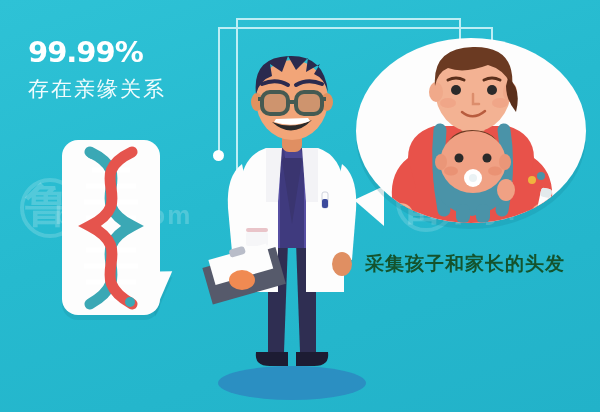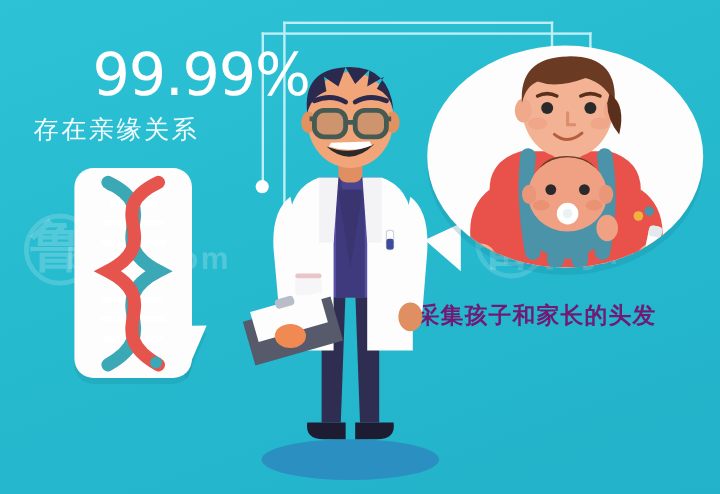--- a/index.html
+++ b/index.html
@@ -9,32 +9,32 @@
     background:#27bcd2;
   }
   #stage{position:relative;width:600px;height:412px;overflow:hidden;background:#27bcd2;}
 
   .bg{position:absolute;inset:0;
       background:linear-gradient(160deg,#2ec2d6 0%,#26bacf 45%,#22b2c9 100%);}
 
   
   .headline{position:absolute;left:28px;top:38px;width:230px;}
   .pct{
-    font-size:49px;font-weight:normal;color:#ffffff;letter-spacing:-1px;
-    line-height:1;font-family:"DejaVu Sans","Liberation Sans",sans-serif;text-align:right;
+    font-size:29px;font-weight:bold;color:#ffffff;letter-spacing:-1px;
+    line-height:1;font-family:"DejaVu Sans","Liberation Sans",sans-serif;
   }
   .sub{
     margin-top:10px;font-size:21px;font-weight:normal;color:#f2fcfd;
     letter-spacing:2px;line-height:1.1;
   }
 
   
   .caption{
-    position:absolute;left:347px;top:250px;width:215px;
-    font-size:19px;font-weight:bold;color:#701a75;letter-spacing:1px;
+    position:absolute;left:365px;top:250px;width:215px;
+    font-size:19px;font-weight:bold;color:#14532d;letter-spacing:1px;
     line-height:1.45;
   }
 
   
   .conn{position:absolute;border-color:#bdeef5;border-style:solid;border-width:0;}
   .c1-h{left:218px;top:27px;width:275px;height:0;border-top-width:2px;}
   .c1-v-l{left:218px;top:27px;width:0;height:128px;border-left-width:2px;}
   .c1-v-r{left:491px;top:27px;width:0;height:18px;border-left-width:2px;}
 
   .c2-h{left:236px;top:18px;width:225px;height:0;border-top-width:2px;}

